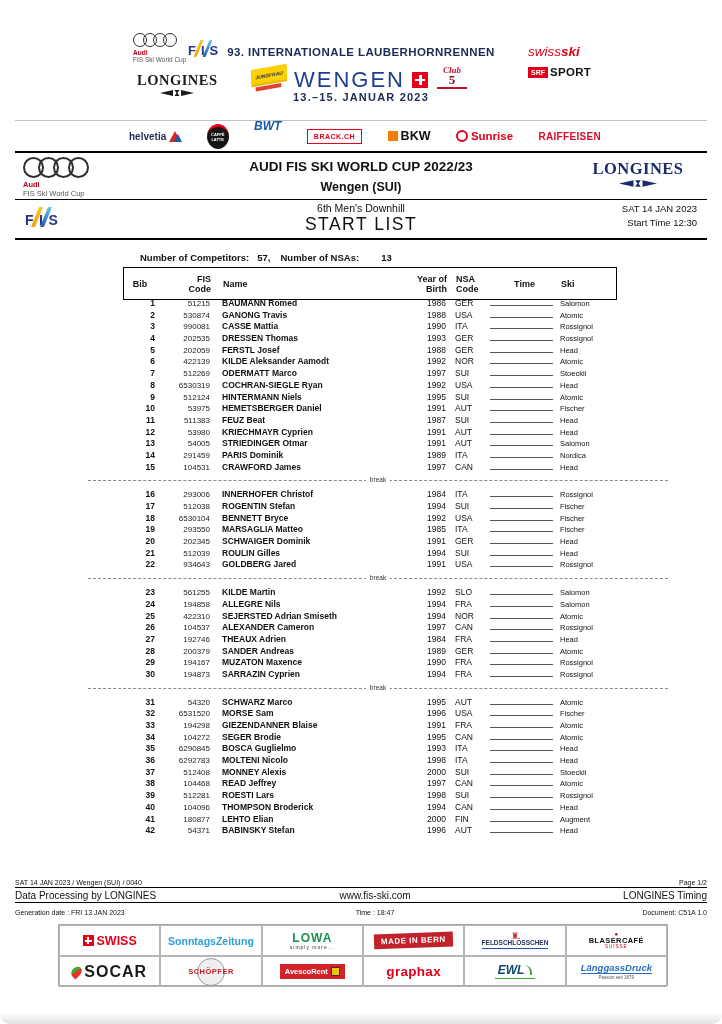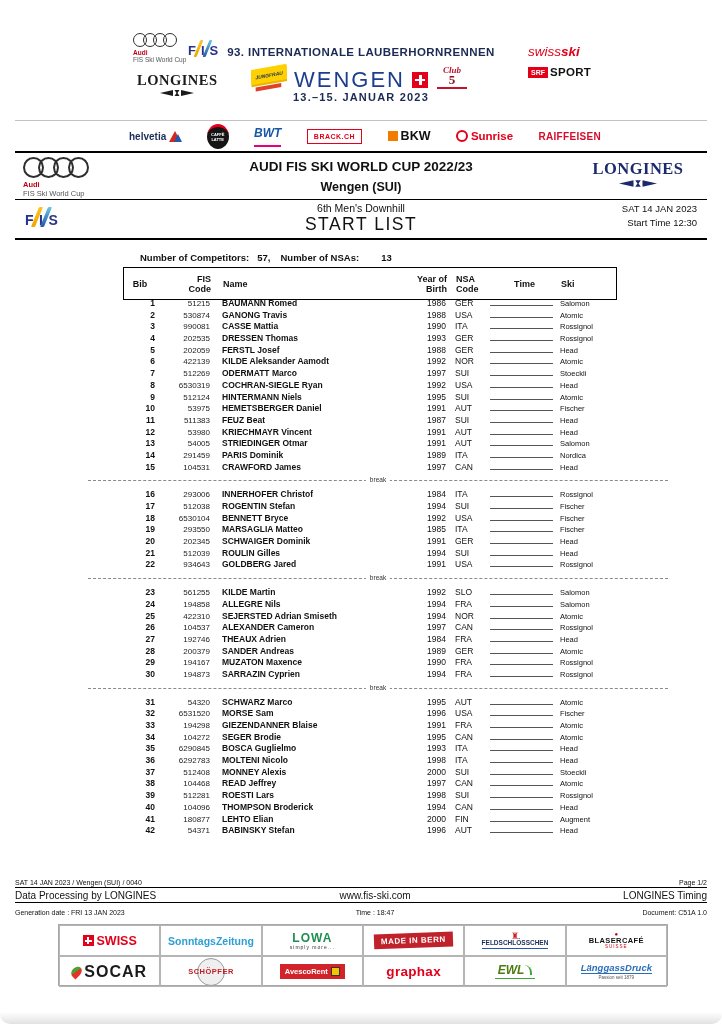--- a/index.html
+++ b/index.html
@@ -56,21 +56,21 @@
 
   
   .strip{left:15px;top:120px;width:692px;height:30px;border-top:1px solid #c2c2c2;border-bottom:1px solid #c2c2c2;}
   .strip-inner{position:absolute;left:114px;top:0;width:472px;height:100%;display:flex;align-items:center;justify-content:space-between;}
   .sp{display:flex;align-items:center;gap:3px;}
   .helvetia-t{font-size:10px;font-weight:bold;color:#1d2d5a;}
   .tri{width:0;height:0;border-left:6px solid transparent;border-right:6px solid transparent;border-bottom:11px solid #d5281e;position:relative;}
   .tri::after{content:"";position:absolute;left:-1px;top:3px;width:0;height:0;border-left:4px solid transparent;border-right:4px solid transparent;border-bottom:8px solid #2458a8;}
   .caffe{width:22px;height:22px;border-radius:50%;background:#151515;border-top:3px solid #e2001a;display:flex;flex-direction:column;align-items:center;justify-content:center;color:#fff;}
   .caffe span{font-size:4px;font-weight:bold;line-height:4.5px;}
-  .bwt{font-size:12px;font-weight:bold;font-style:italic;color:#1558a7;border-bottom:2.5px solid #e6007e;padding-bottom:5px;text-align:right;}
+  .bwt{font-size:12px;font-weight:bold;font-style:italic;color:#1558a7;border-bottom:2.5px solid #e6007e;padding-bottom:18px;text-align:right;}
   .bwt::first-letter{color:#1558a7;}
   .brack{border:1.5px solid #e2001a;color:#e2001a;font-size:7px;font-weight:bold;padding:3px 6px;letter-spacing:.5px;}
   .bkw{display:flex;align-items:center;gap:3px;}
   .bkw .sq{width:10px;height:10px;background:#f07d00;}
   .bkw .t{font-size:12.5px;font-weight:900;color:#111;}
   .sunrise{display:flex;align-items:center;gap:3px;}
   .sunrise .o{width:8px;height:8px;border:2.5px solid #e2001a;border-radius:50%;}
   .sunrise .t{font-size:11.5px;font-weight:bold;color:#e2001a;}
   .raiffeisen{font-size:10px;font-weight:bold;color:#d50c2d;letter-spacing:.3px;}
 
@@ -151,21 +151,21 @@
   .blaser-s{font-size:4.5px;color:#c00016;margin-top:1px;letter-spacing:1px;}
   .flame{width:9px;height:12px;background:linear-gradient(100deg,#e63329 55%,#4aa32f 55%);border-radius:0 50% 50% 50%;transform:rotate(-135deg);}
   .socar-t{font-size:16px;font-weight:900;color:#1a1a1a;letter-spacing:1px;}
   .badge{position:relative;width:86px;height:26px;display:flex;align-items:center;justify-content:center;}
   .badge::before{content:"";position:absolute;left:50%;top:50%;transform:translate(-50%,-50%);width:26px;height:26px;border-radius:50%;background:#efefef;border:1px solid #9a9a9a;}
   .schoepfer-t{position:relative;font-size:7.5px;font-weight:900;color:#c32026;letter-spacing:.5px;}
   .avesco{background:#d2232a;display:flex;align-items:center;gap:3px;padding:3px 5px;}
   .avesco .t{color:#fff;font-size:7.5px;font-weight:bold;}
   .avesco .y{width:9px;height:9px;background:#f5c400;border:1px solid #333;box-sizing:border-box;}
   .graphax-t{font-size:13.5px;color:#e2001a;font-weight:600;letter-spacing:.3px;}
-  .ewl-t{font-size:12px;font-weight:900;font-style:italic;color:#4d7c0f;}
+  .ewl-t{font-size:12px;font-weight:900;font-style:italic;color:#0c4a6e;}
   .ewl-sw{width:8px;height:10px;border-right:2.5px solid #3fa535;border-radius:0 80% 0 0;margin-left:-2px;}
   .ewl-u{width:40px;height:1.5px;background:#3fa535;margin-top:2px;}
   .lang-t{font-size:9.5px;font-weight:bold;font-style:italic;color:#2a6ebb;border-bottom:1.5px solid #2a6ebb;padding-bottom:1px;}
   .lang-s{font-size:4.5px;color:#555;margin-top:1.5px;}
 
   .bottombar{left:0;right:0;bottom:0;height:12px;background:linear-gradient(#ffffff,#e2e2e2);border-radius:0 0 10px 10px;}
 </style>
 </head>
 <body>
 
@@ -436,21 +436,21 @@
         <div class="yob">1987</div>
         <div class="nsa">SUI</div>
         <div class="time">
           <div class="ln"></div>
         </div>
         <div class="ski">Head</div>
       </div>
       <div class="trow grid-cols">
         <div class="bib">12</div>
         <div class="code">53980</div>
-        <div class="name">KRIECHMAYR Vincent</div>
+        <div class="name">KRIECHMAYR Cyprien</div>
         <div class="yob">1991</div>
         <div class="nsa">AUT</div>
         <div class="time">
           <div class="ln"></div>
         </div>
         <div class="ski">Head</div>
       </div>
       <div class="trow grid-cols">
         <div class="bib">13</div>
         <div class="code">54005</div>

